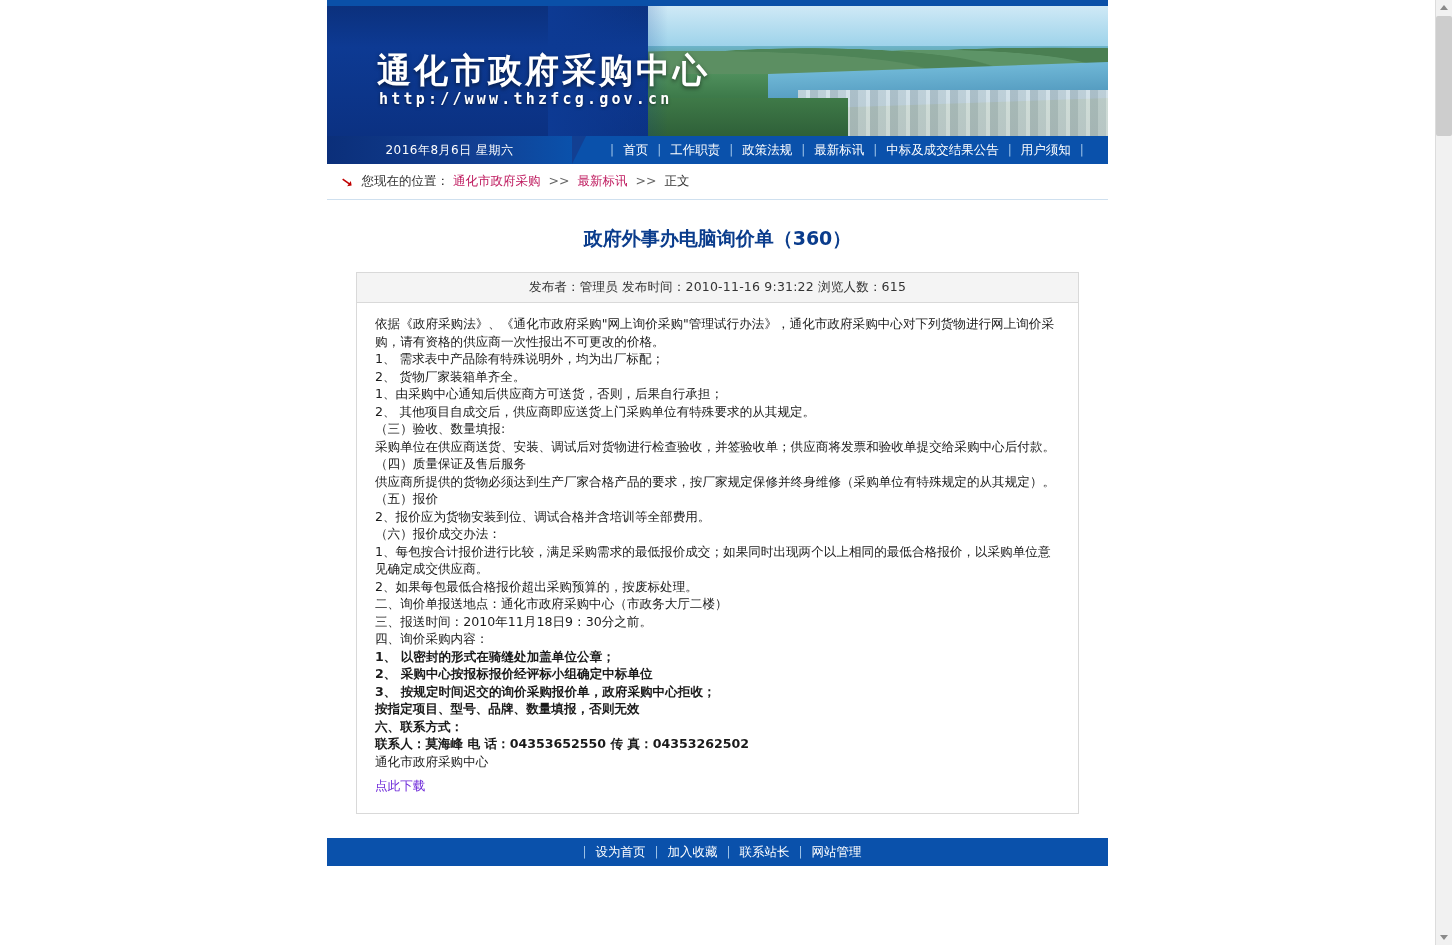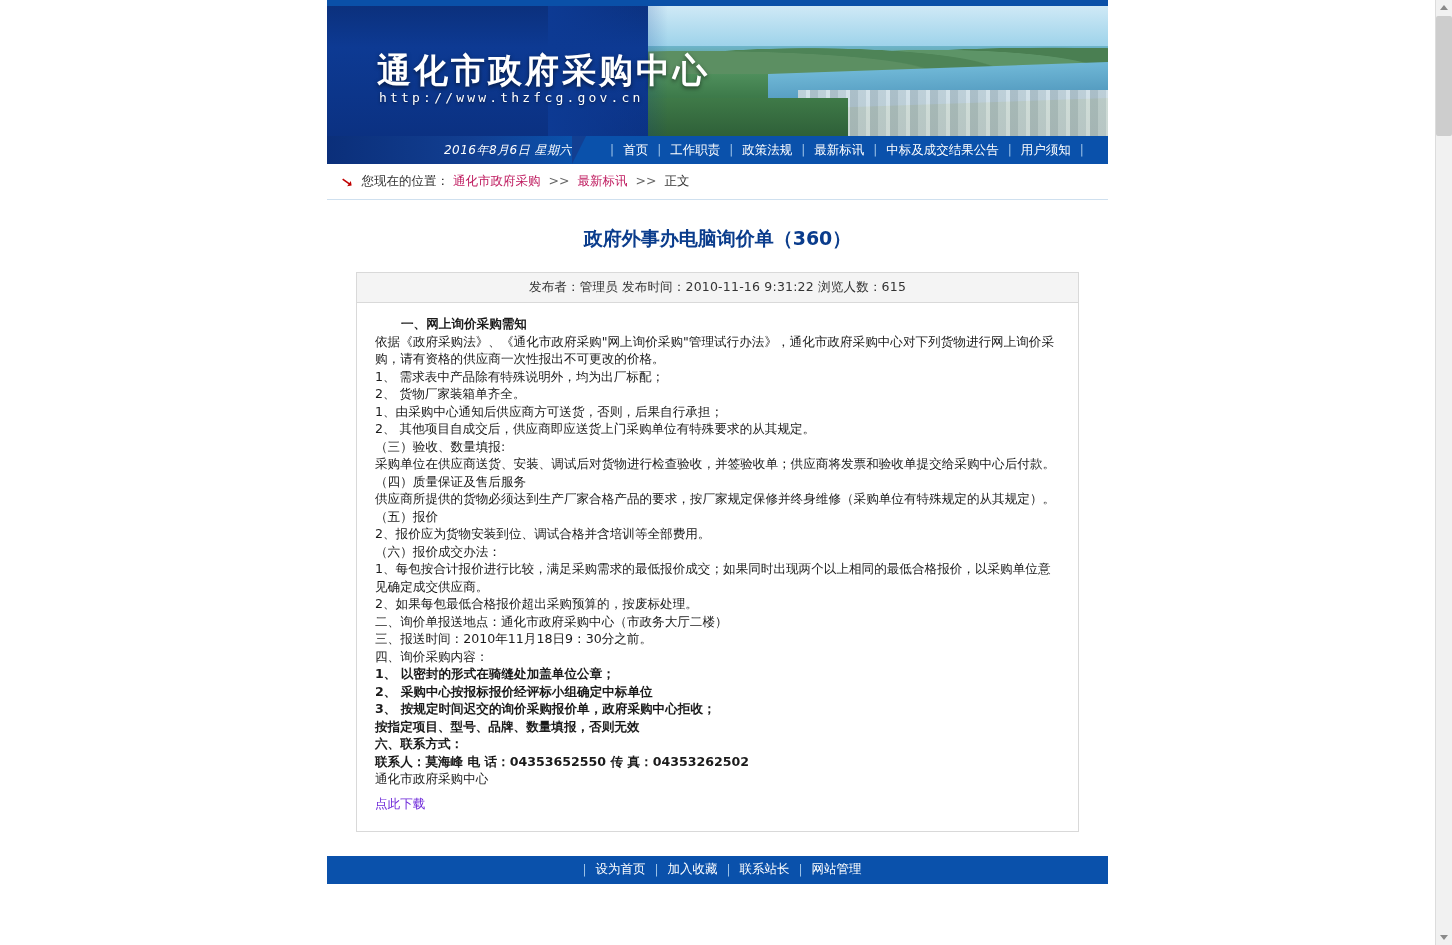--- a/index.html
+++ b/index.html
@@ -118,46 +118,45 @@
     font-weight: bold;
     color: #ffffff;
     letter-spacing: 3px;
     text-shadow: 0 2px 4px rgba(0,0,0,0.55);
     font-family: "DejaVu Sans", "Liberation Sans", sans-serif;
   }
   .banner-url {
     position: absolute;
     left: 52px;
     top: 90px;
-    font-size: 13px;
+    font-size: 15px;
     letter-spacing: 3.2px;
-    font-weight: normal;
+    font-weight: bold;
     color: #ffffff;
     font-family: "DejaVu Sans Mono", "Liberation Mono", monospace;
     text-shadow: 0 1px 3px rgba(0,0,0,0.5);
   }
 
   
   .navbar {
     position: relative;
     width: 781px;
     height: 28px;
     background: #0a51ab;
     display: flex;
     align-items: center;
   }
   .nav-date-wrap {
     width: 245px;
     height: 28px;
     background: linear-gradient(90deg, #0b2f7a 0%, #123f92 60%, #0a51ab 100%);
     display: flex;
     align-items: center;
-    justify-content: flex-end;
-    position: relative;
-    font-style: italic;
+    justify-content: center;
+    position: relative;
   }
   .nav-date-wrap::after {
     content: "";
     position: absolute;
     right: -14px; top: 0;
     border-top: 28px solid #123f92;
     border-right: 14px solid transparent;
   }
   .nav-date {
     font-size: 12px;
@@ -332,21 +331,20 @@
         <span class="sep">&gt;&gt;</span>
         <span>正文</span>
       </span>
     </div>
 
     <div class="article-title">政府外事办电脑询价单（360）</div>
 
     <div class="meta-box">发布者：管理员  发布时间：2010-11-16 9:31:22 浏览人数：615</div>
 
     <div class="body-box">
-      <p class="b indent">一、网上询价采购需知</p>
       <p>依据《政府采购法》、《通化市政府采购"网上询价采购"管理试行办法》，通化市政府采购中心对下列货物进行网上询价采购，请有资格的供应商一次性报出不可更改的价格。</p>
       <p>1、 需求表中产品除有特殊说明外，均为出厂标配；</p>
       <p>2、 货物厂家装箱单齐全。</p>
       <p>1、由采购中心通知后供应商方可送货，否则，后果自行承担；</p>
       <p>2、 其他项目自成交后，供应商即应送货上门采购单位有特殊要求的从其规定。</p>
       <p>（三）验收、数量填报:</p>
       <p>采购单位在供应商送货、安装、调试后对货物进行检查验收，并签验收单；供应商将发票和验收单提交给采购中心后付款。</p>
       <p>（四）质量保证及售后服务</p>
       <p>供应商所提供的货物必须达到生产厂家合格产品的要求，按厂家规定保修并终身维修（采购单位有特殊规定的从其规定）。</p>
       <p>（五）报价</p>

